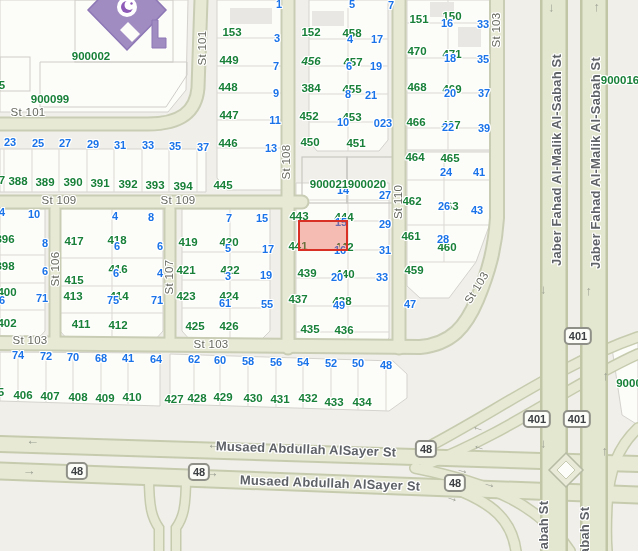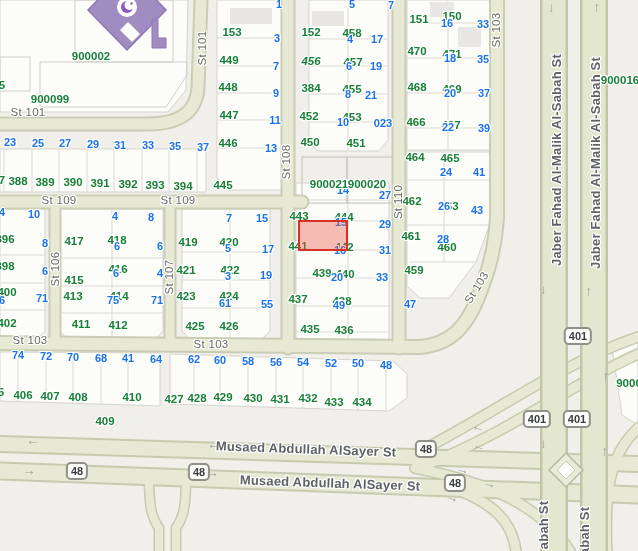--- a/index.html
+++ b/index.html
@@ -189,21 +189,21 @@
       <span class="lbl green" style="left: 450px; top: 159px; transform: translate(-50%, -50%);">465</span>
       <span class="lbl green" style="left: 412px; top: 202px; transform: translate(-50%, -50%);">462</span>
       <span class="lbl green" style="left: 449px; top: 207px; transform: translate(-50%, -50%);">463</span>
       <span class="lbl green" style="left: 411px; top: 237px; transform: translate(-50%, -50%);">461</span>
       <span class="lbl green" style="left: 447px; top: 248px; transform: translate(-50%, -50%);">460</span>
       <span class="lbl green" style="left: 414px; top: 271px; transform: translate(-50%, -50%);">459</span>
       <span class="lbl green" style="left: 299px; top: 217px; transform: translate(-50%, -50%);">443</span>
       <span class="lbl green" style="left: 344px; top: 218px; transform: translate(-50%, -50%);">444</span>
       <span class="lbl green" style="left: 298px; top: 247px; transform: translate(-50%, -50%);">441</span>
       <span class="lbl green" style="left: 344px; top: 248px; transform: translate(-50%, -50%);">442</span>
-      <span class="lbl green" style="left: 318px; top: 274px; transform: translate(-50%, -50%); padding-left: 8px;">439</span>
+      <span class="lbl green" style="left: 303px; top: 274px; transform: translate(-50%, -50%); padding-left: 8px;">439</span>
       <span class="lbl green" style="left: 345px; top: 275px; transform: translate(-50%, -50%);">440</span>
       <span class="lbl green" style="left: 298px; top: 300px; transform: translate(-50%, -50%);">437</span>
       <span class="lbl green" style="left: 342px; top: 302px; transform: translate(-50%, -50%);">438</span>
       <span class="lbl green" style="left: 310px; top: 330px; transform: translate(-50%, -50%);">435</span>
       <span class="lbl green" style="left: 344px; top: 331px; transform: translate(-50%, -50%);">436</span>
       <span class="lbl green" style="left: 5px; top: 240px; transform: translate(-50%, -50%);">396</span>
       <span class="lbl green" style="left: 5px; top: 267px; transform: translate(-50%, -50%);">398</span>
       <span class="lbl green" style="left: 7px; top: 293px; transform: translate(-50%, -50%);">400</span>
       <span class="lbl green" style="left: 7px; top: 324px; transform: translate(-50%, -50%);">402</span>
       <span class="lbl green" style="left: 74px; top: 242px; transform: translate(-50%, -50%);">417</span>
@@ -219,21 +219,21 @@
       <span class="lbl green" style="left: 186px; top: 271px; transform: translate(-50%, -50%);">421</span>
       <span class="lbl green" style="left: 230px; top: 271px; transform: translate(-50%, -50%);">422</span>
       <span class="lbl green" style="left: 186px; top: 297px; transform: translate(-50%, -50%);">423</span>
       <span class="lbl green" style="left: 229px; top: 297px; transform: translate(-50%, -50%);">424</span>
       <span class="lbl green" style="left: 195px; top: 327px; transform: translate(-50%, -50%);">425</span>
       <span class="lbl green" style="left: 229px; top: 327px; transform: translate(-50%, -50%);">426</span>
       <span class="lbl green" style="left: 1px; top: 393px; transform: translate(-50%, -50%);">5</span>
       <span class="lbl green" style="left: 23px; top: 396px; transform: translate(-50%, -50%);">406</span>
       <span class="lbl green" style="left: 50px; top: 397px; transform: translate(-50%, -50%);">407</span>
       <span class="lbl green" style="left: 78px; top: 398px; transform: translate(-50%, -50%);">408</span>
-      <span class="lbl green" style="left: 105px; top: 399px; transform: translate(-50%, -50%); margin-top: 23px;">409</span>
+      <span class="lbl green" style="left: 105px; top: 399px; transform: translate(-50%, -50%);">409</span>
       <span class="lbl green" style="left: 132px; top: 398px; transform: translate(-50%, -50%);">410</span>
       <span class="lbl green" style="left: 174px; top: 400px; transform: translate(-50%, -50%);">427</span>
       <span class="lbl green" style="left: 197px; top: 399px; transform: translate(-50%, -50%);">428</span>
       <span class="lbl green" style="left: 223px; top: 398px; transform: translate(-50%, -50%);">429</span>
       <span class="lbl green" style="left: 253px; top: 399px; transform: translate(-50%, -50%);">430</span>
       <span class="lbl green" style="left: 280px; top: 400px; transform: translate(-50%, -50%);">431</span>
       <span class="lbl green" style="left: 308px; top: 399px; transform: translate(-50%, -50%);">432</span>
       <span class="lbl green" style="left: 334px; top: 403px; transform: translate(-50%, -50%);">433</span>
       <span class="lbl green" style="left: 362px; top: 403px; transform: translate(-50%, -50%);">434</span>
       <span class="lbl blue" style="left: 10px; top: 142px; transform: translate(-50%, -50%);">23</span>

